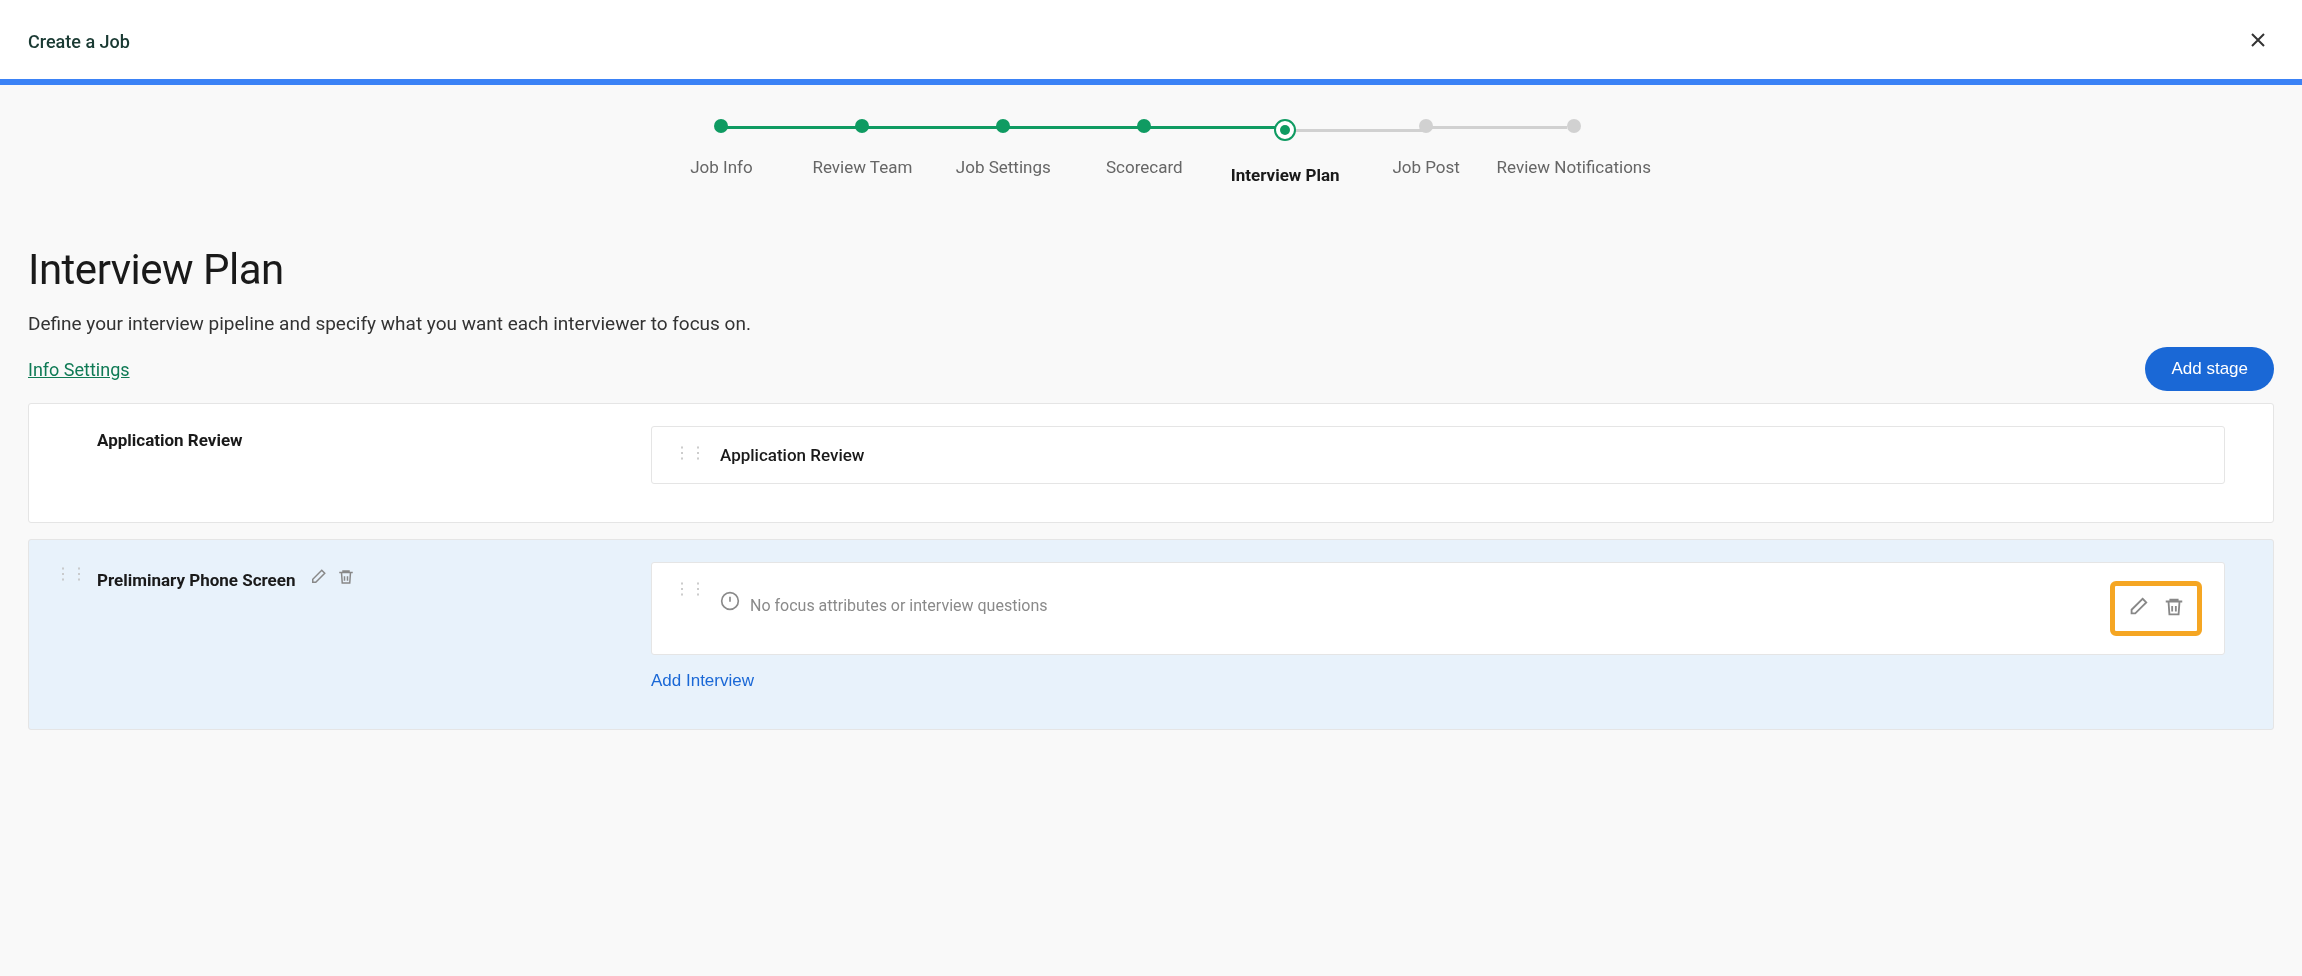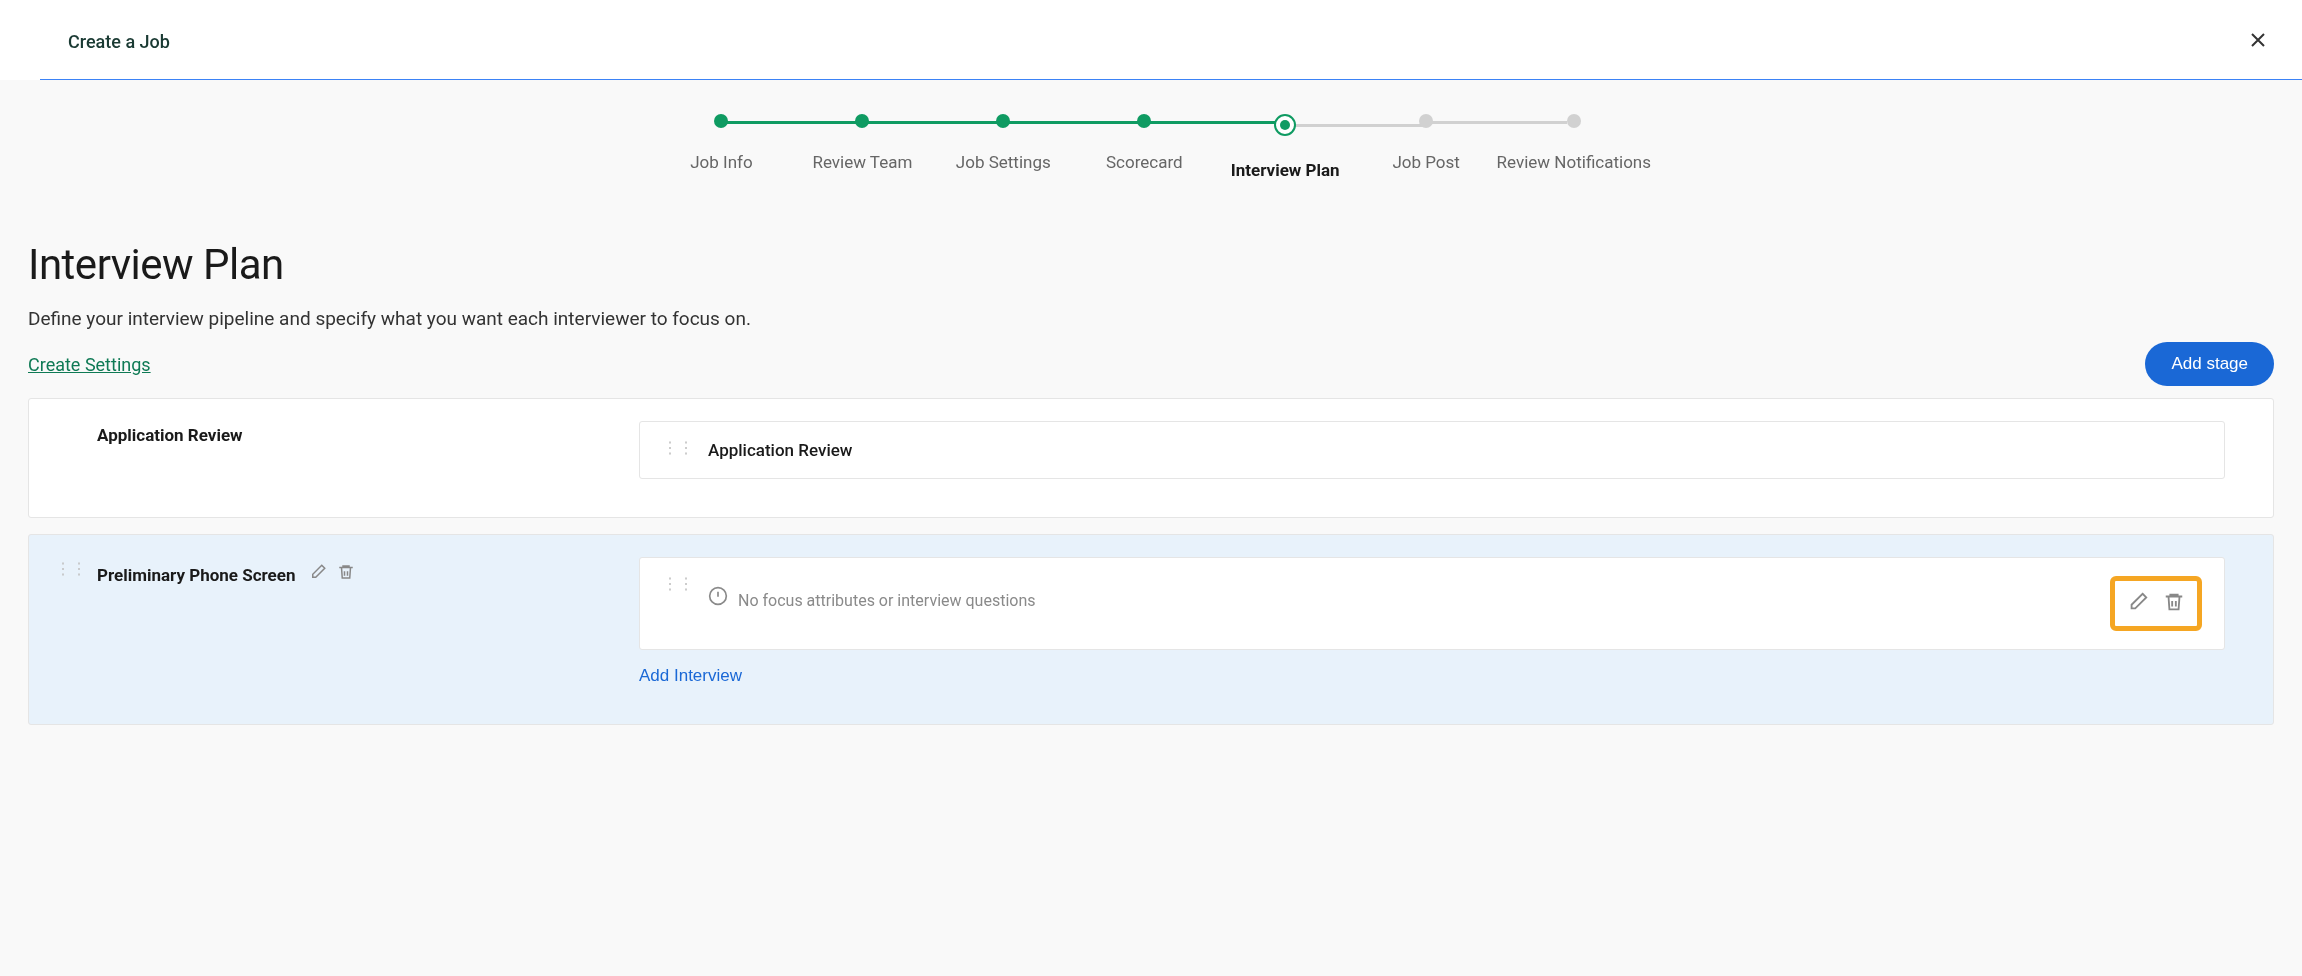--- a/index.html
+++ b/index.html
@@ -1,17 +1,17 @@
 <!DOCTYPE html>
 <html><head>
 <meta charset="utf-8">
 <style>
 * { box-sizing: border-box; margin: 0; padding: 0; }
 body { font-family: -apple-system, BlinkMacSystemFont, "Segoe UI", Roboto, Helvetica, Arial, sans-serif; background: #fff; color: #1a1a1a; }
-.header { display: flex; justify-content: space-between; align-items: center; padding: 24px 28px 20px; border-bottom: 1px solid #3b82f6; margin-left: 40px; }
+.header { display: flex; justify-content: space-between; align-items: center; padding: 24px 28px 20px; border-bottom: 6px solid #3b82f6; }
 .header-title { font-size: 18px; font-weight: 500; color: #1a3a33; }
 .close-btn { background: none; border: none; cursor: pointer; padding: 4px; }
 .close-btn svg { width: 24px; height: 24px; stroke: #333; stroke-width: 2; }
 .body-area { background: #f9f9f9; padding: 34px 28px 48px; min-height: calc(100vh - 70px); }
 .progress { display: flex; justify-content: center; align-items: flex-start; max-width: 1000px; margin: 0 auto 60px; }
 .step { display: flex; flex-direction: column; align-items: center; position: relative; flex: 1; }
 .step-dot { width: 14px; height: 14px; border-radius: 50%; background: #d1d1d1; position: relative; z-index: 2; }
 .step.completed .step-dot { background: #0f9b62; }
 .step.current .step-dot { width: 22px; height: 22px; background: #fff; border: 2px solid #0f9b62; display: flex; align-items: center; justify-content: center; }
 .step.current .step-dot::after { content: ''; width: 10px; height: 10px; border-radius: 50%; background: #0f9b62; }
@@ -19,21 +19,21 @@
 .step.current .step-label { color: #1a1a1a; font-weight: 700; }
 .connector { position: absolute; top: 7px; left: 50%; width: 100%; height: 3px; background: #d1d1d1; z-index: 1; }
 .connector.done { background: #0f9b62; }
 .step:last-child .connector { display: none; }
 .step.current .connector { top: 10px; }
 .page-title { font-size: 42px; font-weight: 400; color: #1a1a1a; margin-bottom: 18px; letter-spacing: -0.5px; }
 .page-desc { font-size: 19px; color: #333; margin-bottom: 12px; }
 .actions-row { display: flex; justify-content: space-between; align-items: center; margin-bottom: 12px; }
 .alert-link { color: #0f7a55; font-size: 18px; text-decoration: underline; cursor: pointer; }
 .primary-btn { background: #1a68d6; color: #fff; border: none; border-radius: 24px; padding: 12px 26px; font-size: 17px; cursor: pointer; font-weight: 500; }
-.stage-card { background: #fff; border: 1px solid #e5e5e5; border-radius: 3px; margin-bottom: 16px; padding: 22px 48px 38px 26px; display: flex; gap: 24px; }
+.stage-card { background: #fff; border: 1px solid #e5e5e5; border-radius: 3px; margin-bottom: 16px; padding: 22px 48px 38px 26px; display: flex; gap: 36px; }
 .stage-card.highlighted { background: #e8f2fb; }
 .stage-left { width: 560px; flex-shrink: 0; display: flex; align-items: flex-start; gap: 10px; padding-top: 4px; }
 .drag-handle { color: #c4c4c4; cursor: grab; font-size: 16px; line-height: 10px; user-select: none; margin-top: 3px; }
 .stage-name { font-size: 17px; font-weight: 700; color: #1a1a1a; }
 .stage-actions { display: inline-flex; gap: 6px; margin-left: 8px; }
 .icon-btn { background: none; border: none; cursor: pointer; padding: 2px; color: #888; }
 .icon-btn svg { width: 18px; height: 18px; stroke: currentColor; }
 .stage-right { flex: 1; }
 .interview-item { background: #fff; border: 1px solid #e5e5e5; border-radius: 3px; padding: 18px 22px; display: flex; align-items: flex-start; gap: 14px; }
 .stage-card.highlighted .interview-item { background: #fff; }
@@ -94,21 +94,21 @@
     <div class="step">
       <div class="step-dot"></div>
       <div class="step-label">Review Notifications</div>
     </div>
   </div>
 
   <h1 class="page-title">Interview Plan</h1>
   <p class="page-desc">Define your interview pipeline and specify what you want each interviewer to focus on.</p>
 
   <div class="actions-row">
-    <a class="alert-link">Create Settings</a>
+    <a class="alert-link">Info Settings</a>
     <button class="primary-btn">Add stage</button>
   </div>
 
   <div class="stage-card">
     <div class="stage-left">
       <div style="padding-left:42px;">
         <span class="stage-name">Application Review</span>
       </div>
     </div>
     <div class="stage-right">

